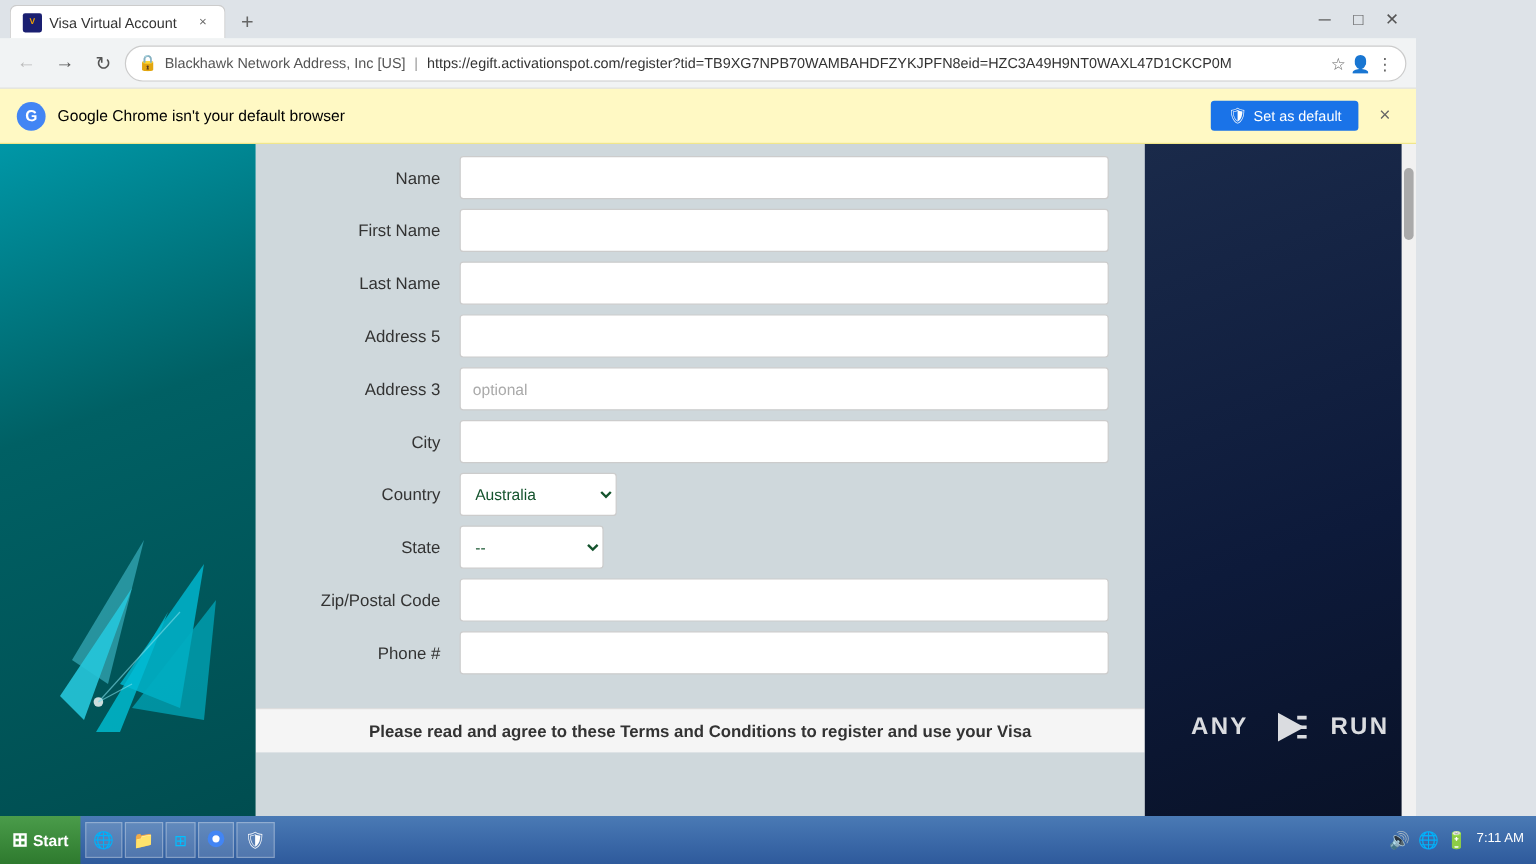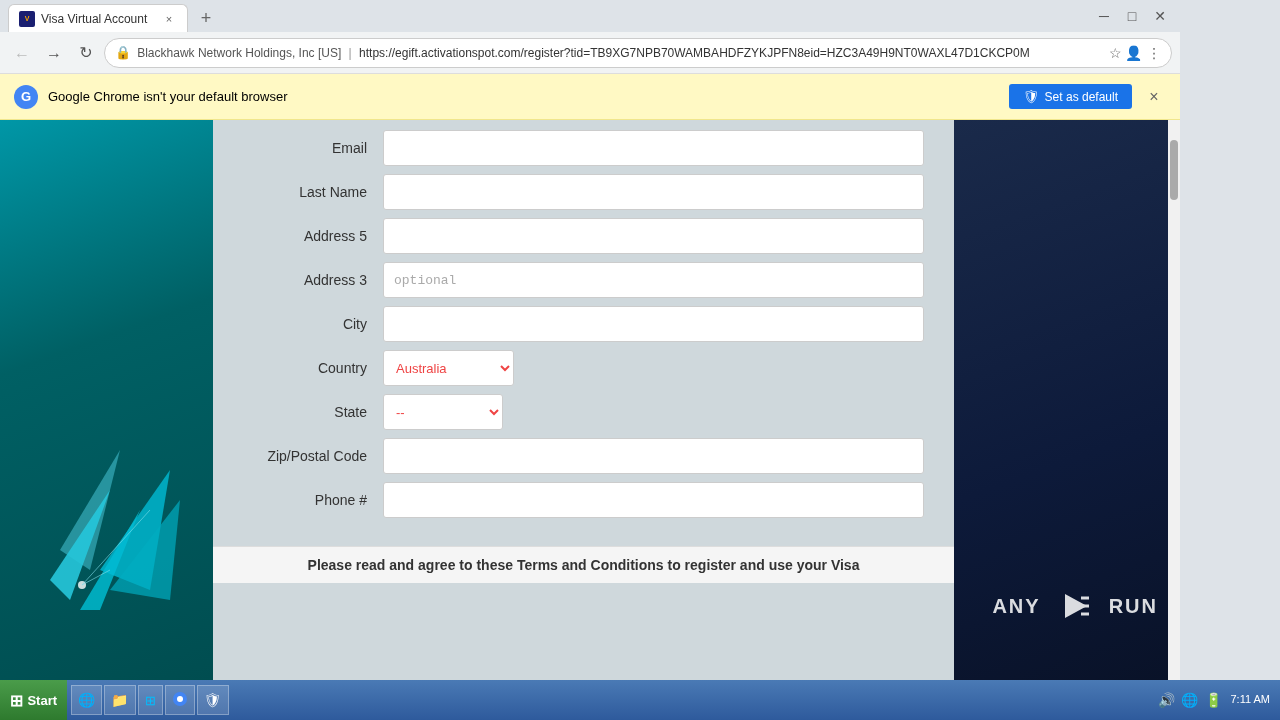--- a/index.html
+++ b/index.html
@@ -315,31 +315,30 @@
     .form-input {
       flex: 1;
       height: 36px;
       background: white;
       border: 1px solid #ccc;
       border-radius: 3px;
       padding: 0 10px;
       font-size: 13px;
       color: #333;
       outline: none;
-      font-family: Liberation Mono, monospace;
     }
     .form-input::placeholder { color: #aaa; }
     .form-select {
       height: 36px;
       background: white;
       border: 1px solid #ccc;
       border-radius: 3px;
       padding: 4px 8px;
       font-size: 13px;
-      color: #ef4444;
+      color: #14532d;
       min-width: 120px;
       cursor: pointer;
     }
     .form-bottom-text {
       background: #f5f5f5;
       padding: 10px 20px;
       font-size: 14px;
       font-weight: bold;
       color: #333;
       text-align: center;
@@ -367,21 +366,21 @@
     </div>
   </div>
 
   <div class="toolbar">
     <div class="nav-btn disabled">←</div>
     <div class="nav-btn">→</div>
     <div class="nav-btn">↻</div>
     <div class="address-bar">
       <span class="address-bar-lock">🔒</span>
       <span class="address-bar-text" style="color:#555; font-weight:500;">
-        <span>Blackhawk Network Holdings, Inc [US]</span>
+        <span>Blackhawk Network Address, Inc [US]</span>
         <span style="color:#999; margin: 0 4px;">|</span>
         <span style="color:#333;">https://egift.activationspot.com/register?tid=TB9XG7NPB70WAMBAHDFZYKJPFN8eid=HZC3A49H9NT0WAXL47D1CKCP0M</span>
       </span>
       <div class="address-bar-icons">
         <span class="address-bar-icon">☆</span>
         <span class="address-bar-icon">👤</span>
         <span class="address-bar-icon">⋮</span>
       </div>
     </div>
   </div>
@@ -411,25 +410,29 @@
           <line x1="62" y1="215" x2="130" y2="140" stroke="#80deea" stroke-width="1" opacity="0.6"></line>
           <line x1="62" y1="215" x2="90" y2="200" stroke="#80deea" stroke-width="1" opacity="0.6"></line>
         </svg>
       </div>
     </div>
 
     <div class="form-area">
       <div class="form-container">
 
         <div class="form-row">
-          <label class="form-label">Email</label>
-          <input class="form-input" type="text" value="" style="">
-        </div>
-
-
+          <label class="form-label">Name</label>
+          <input class="form-input" type="text" value="" style="">
+        </div>
+
+
+        <div class="form-row">
+          <label class="form-label">First Name</label>
+          <input class="form-input" type="text" value="" style="">
+        </div>
 
         <div class="form-row">
           <label class="form-label">Last Name</label>
           <input class="form-input" type="text" value="" style="">
         </div>
 
         <div class="form-row">
           <label class="form-label">Address 5</label>
           <input class="form-input" type="text" value="" style="">
         </div>

